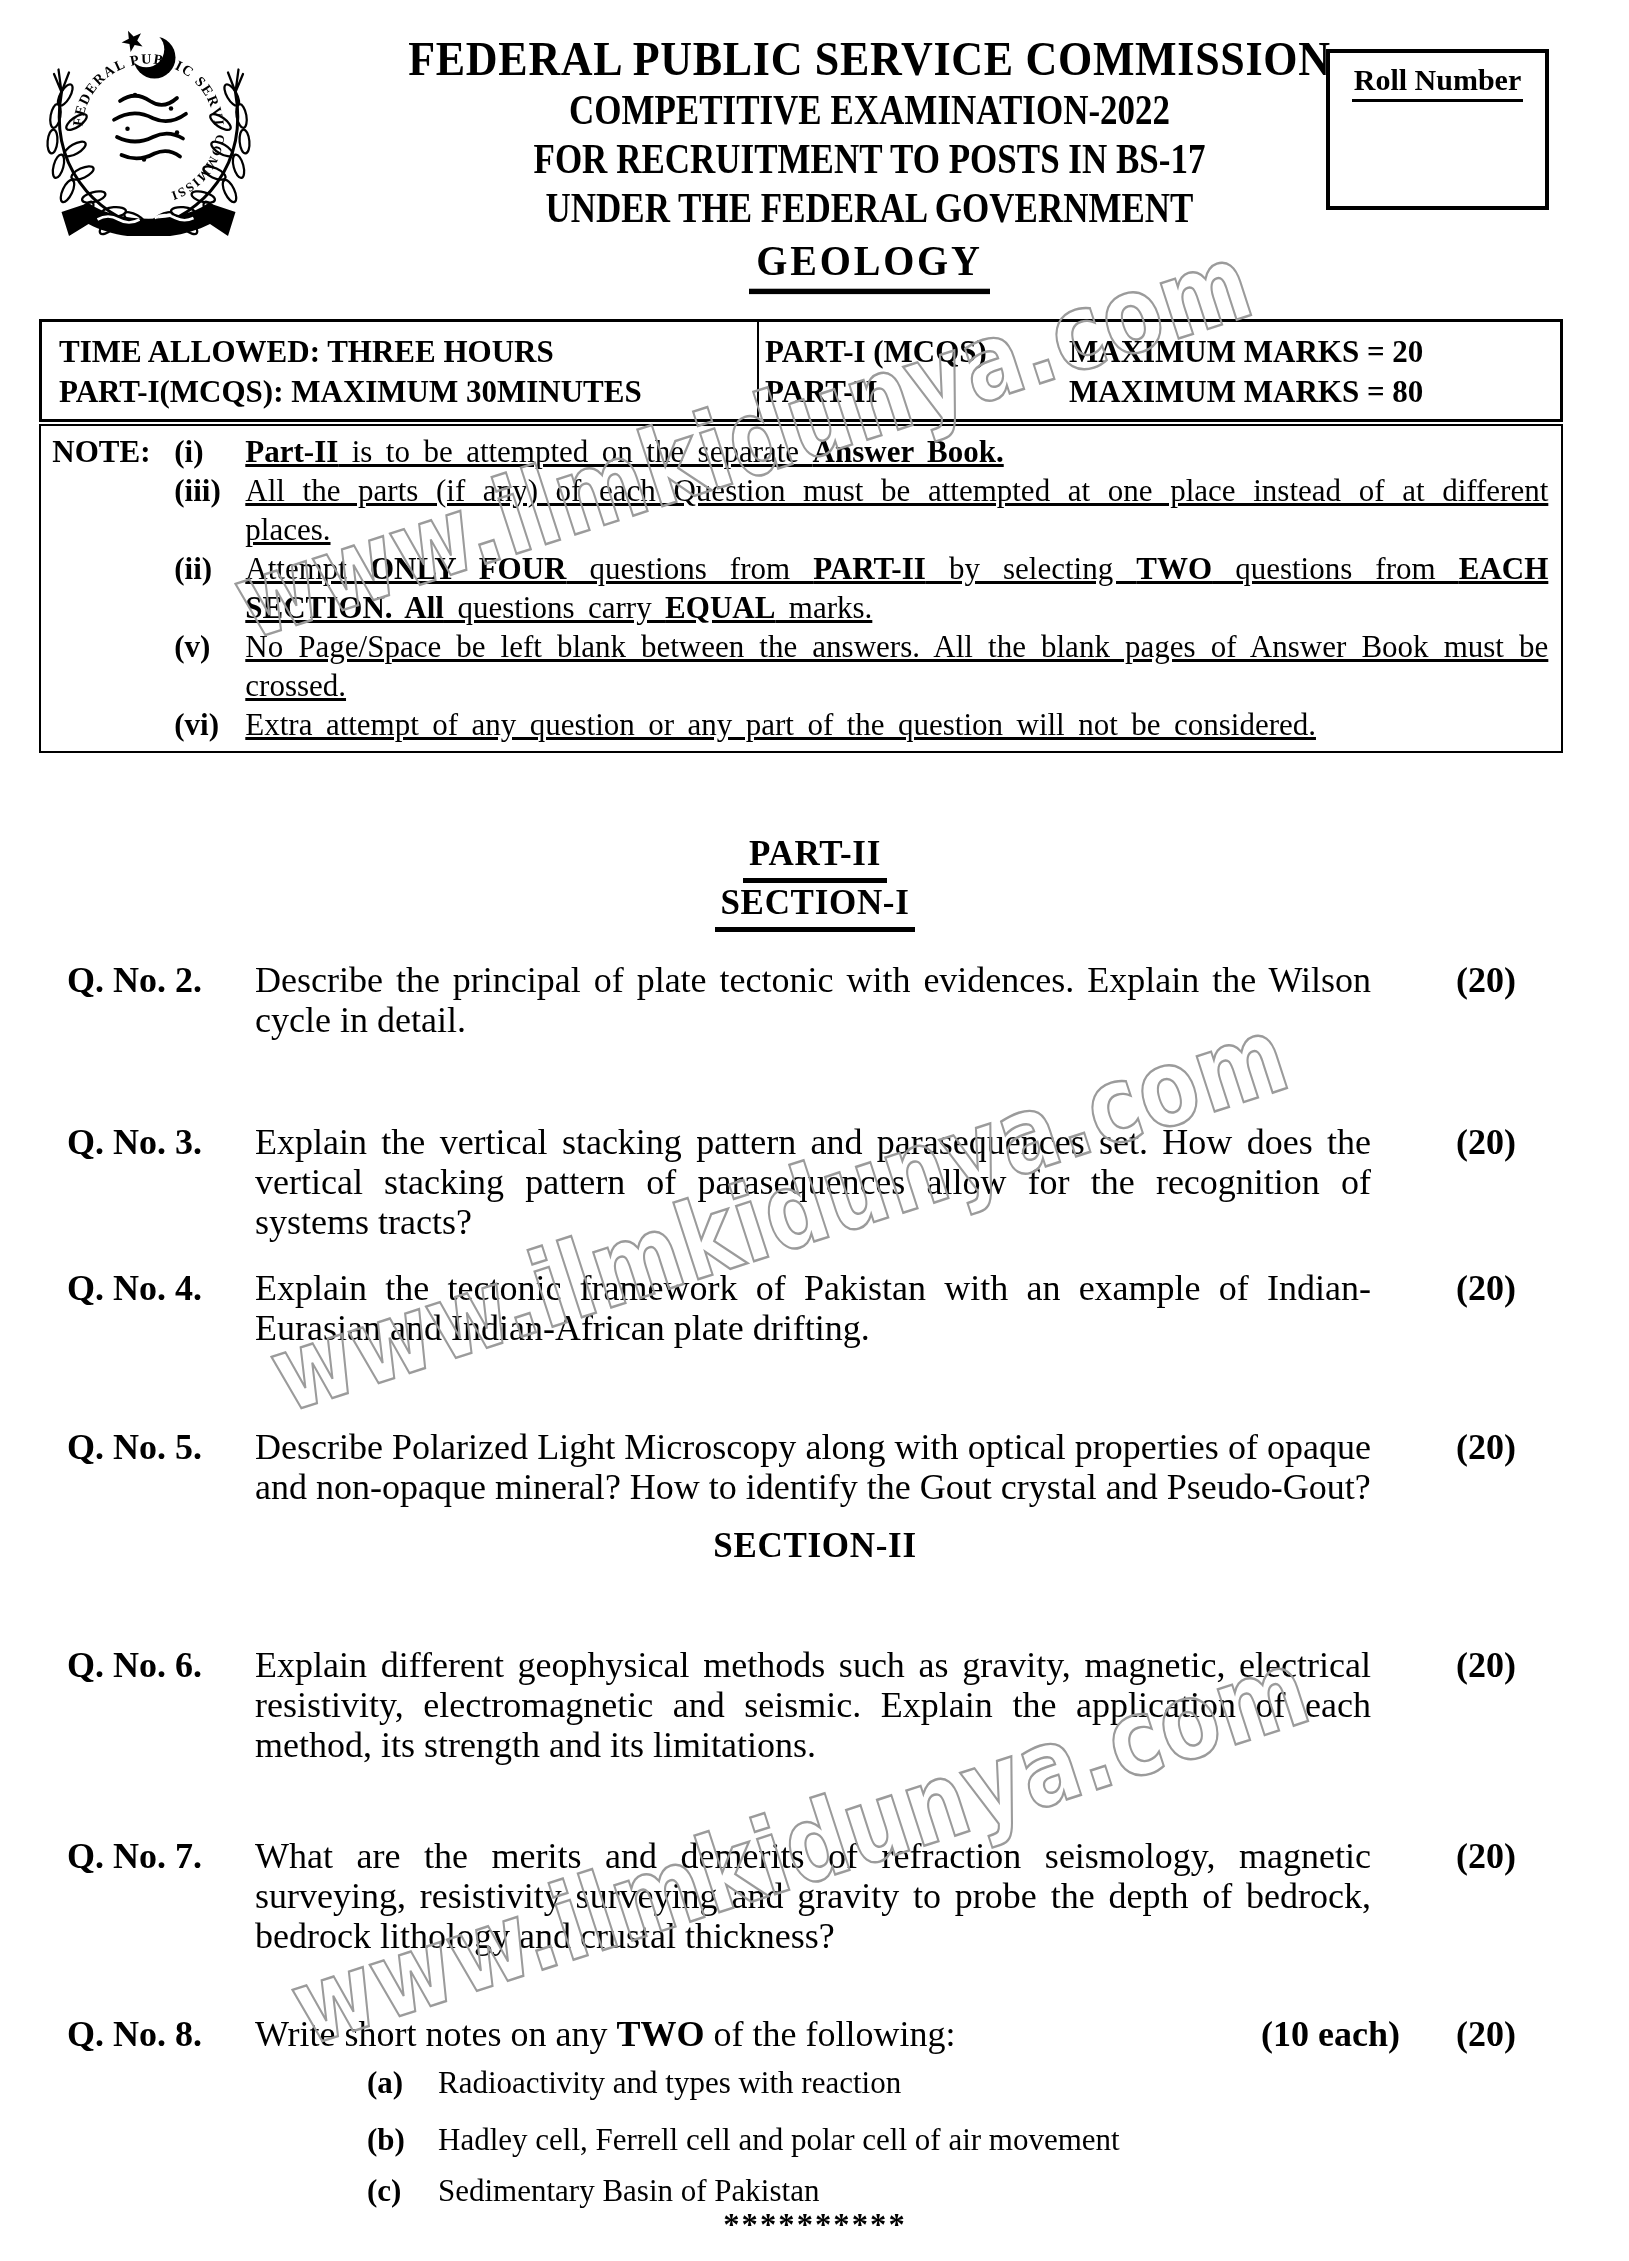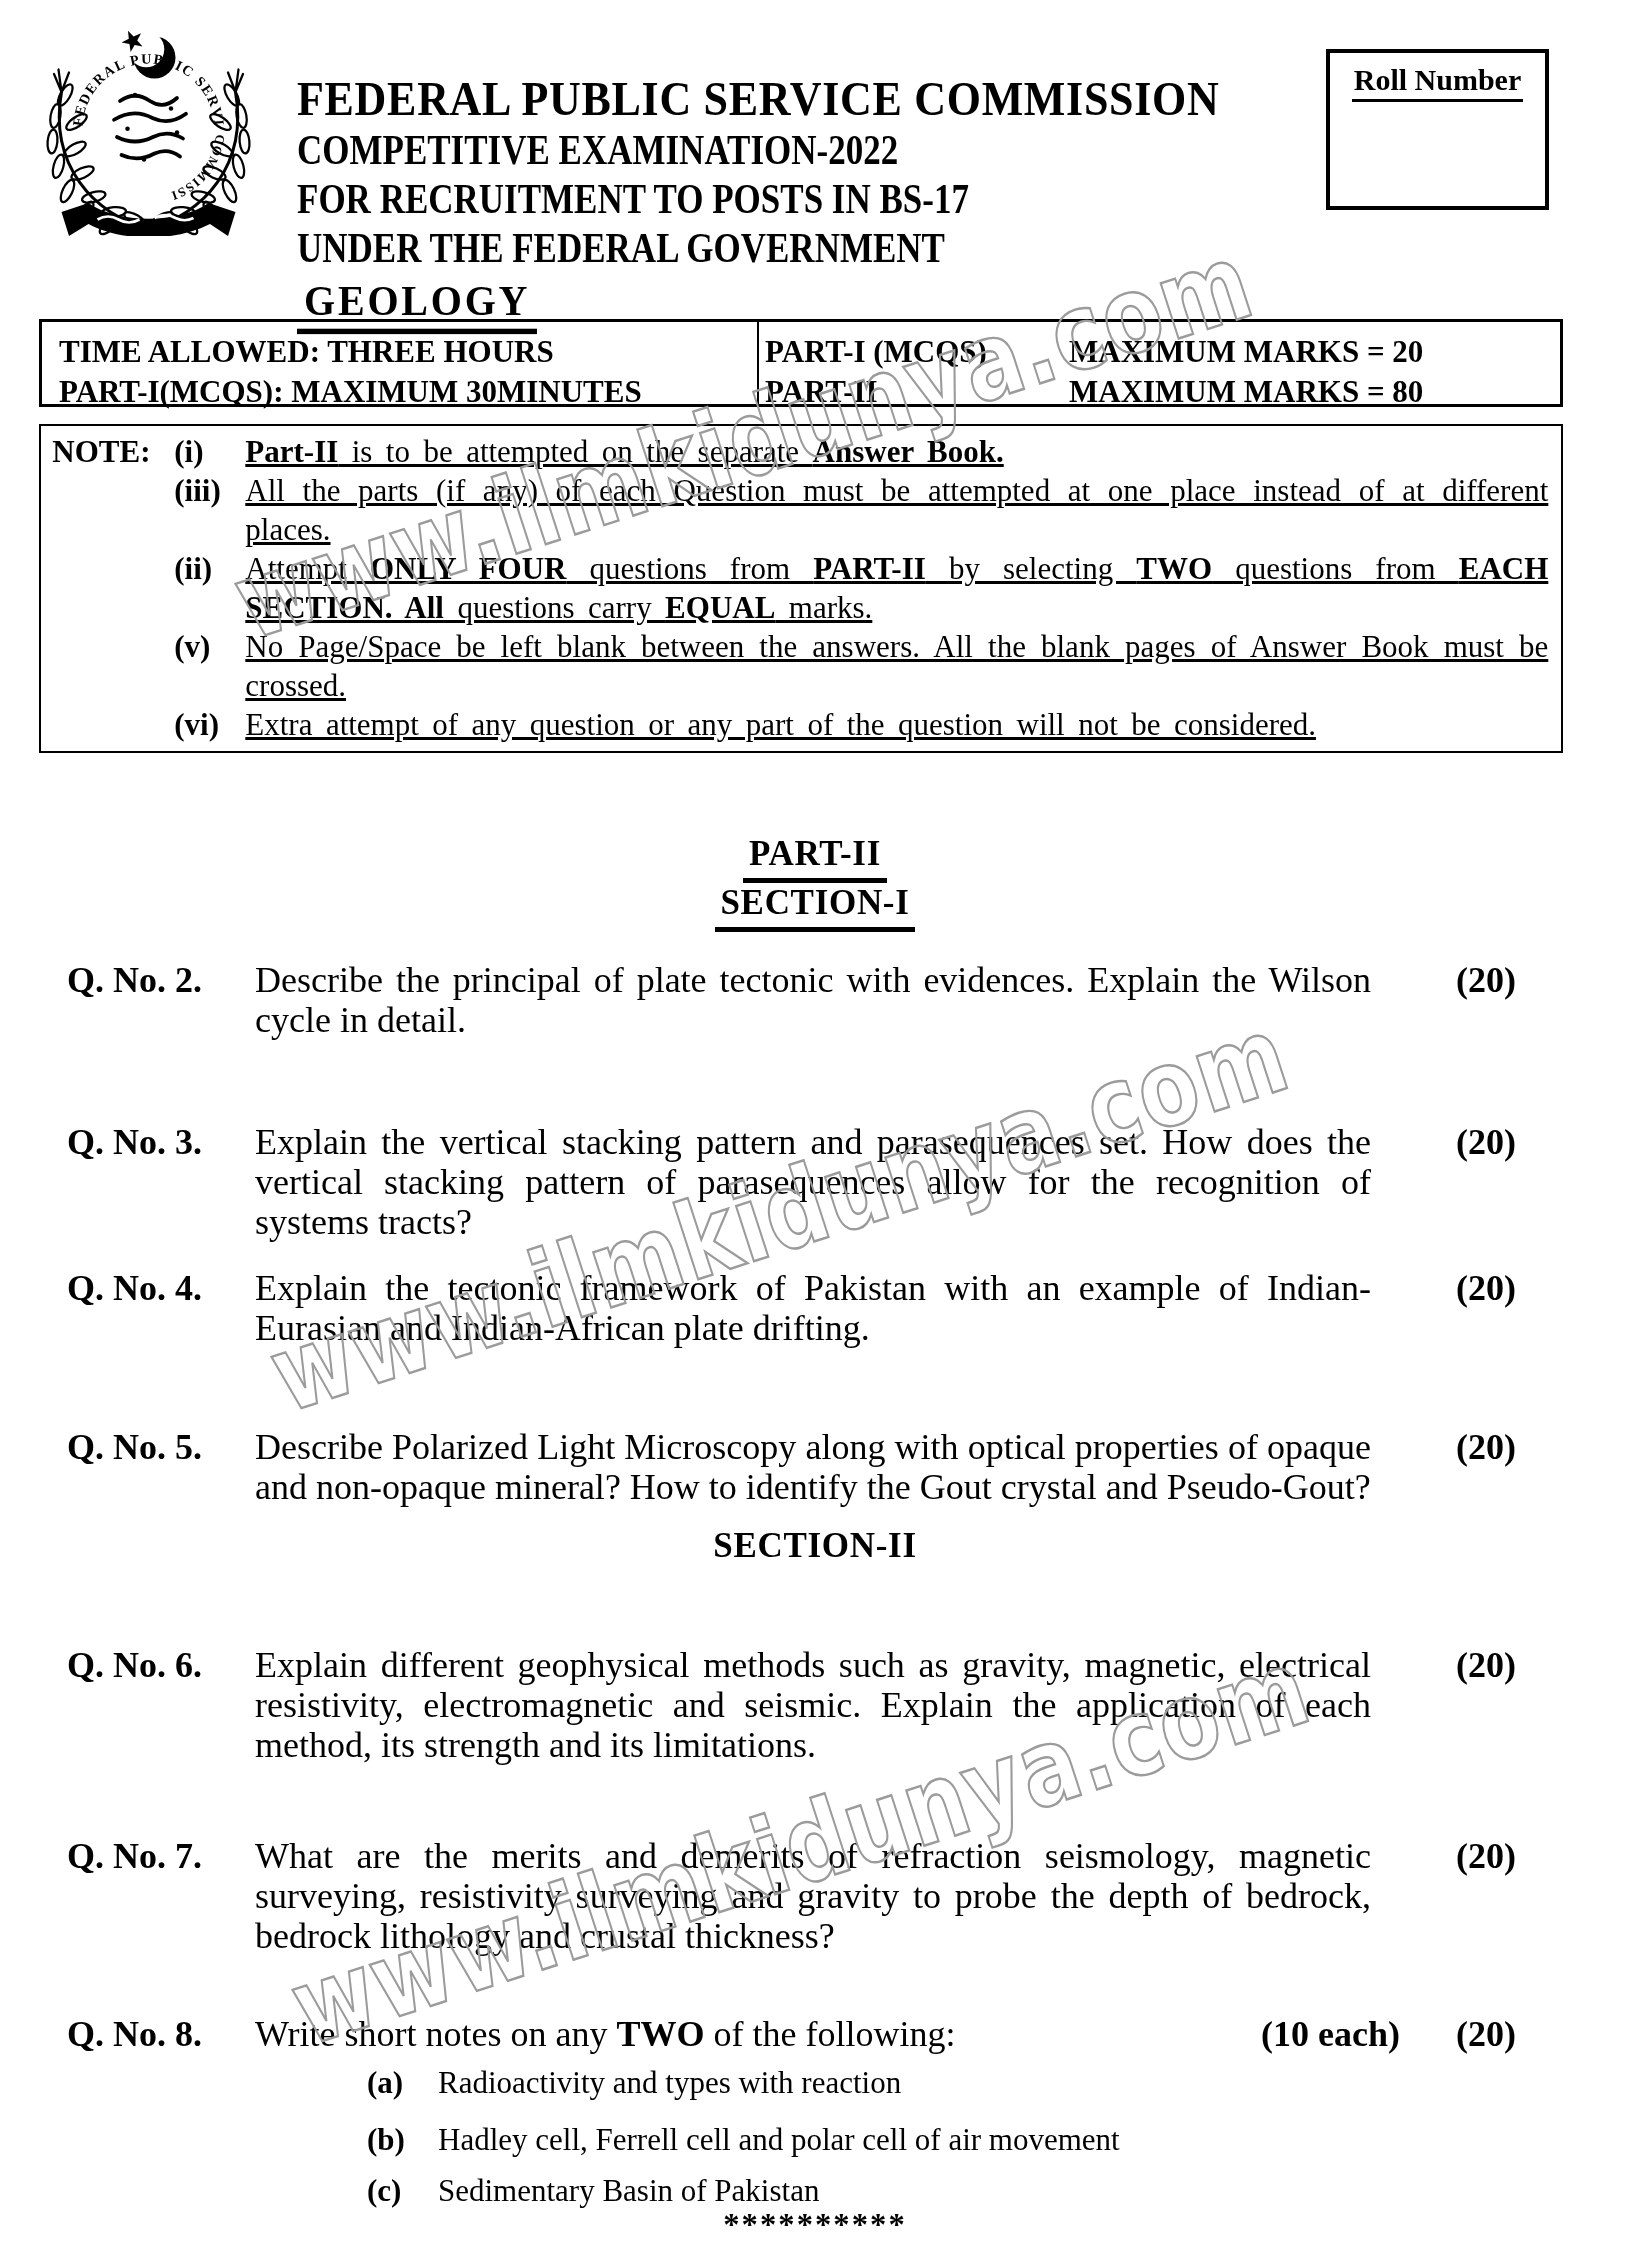--- a/index.html
+++ b/index.html
@@ -7,35 +7,35 @@
     position:relative; width:1630px; height:2261px; background:#ffffff;
     font-family:"Liberation Serif", serif; color:#000; overflow:hidden;
     margin:0 auto;
   }
   .b { font-weight:bold; }
 
   
   .logo { position:absolute; left:20px; top:11.3px; width:260px; height:225px; }
 
   
-  .header { position:absolute; left:297px; top:31px; width:1145px; text-align:left; font-weight:bold;margin-top:40px; }
+  .header { position:absolute; left:297px; top:31px; width:1145px; text-align:center; font-weight:bold; }
   .h-line1 { font-size:44px; line-height:55px; transform:scaleY(1.12); letter-spacing:0.7px; }
   .h-line  { font-size:35px; line-height:49px; transform:scaleY(1.18); }
   .h-subject { margin-top:5.7px; }
   .h-subject span { display:inline-block; font-size:40px; line-height:44px; letter-spacing:2.8px;
                     border-bottom:5.7px solid #000; padding:0 7px 4.2px; transform:scaleY(1.08); }
 
   
   .roll-box { position:absolute; left:1326px; top:49px; width:223px; height:161px;
               border:4.2px solid #000; box-sizing:border-box; text-align:center; padding-top:10px; }
   .roll-label { display:inline-block; font-size:30px; font-weight:bold;
                 border-bottom:3.5px solid #000; padding:0 2.1px 2.1px; }
 
   
-  .info-table { position:absolute; left:39px; top:319px; width:1524px; height:88px;
+  .info-table { position:absolute; left:39px; top:319px; width:1524px; height:103px;
                 box-sizing:border-box; border:3.5px solid #000; display:flex;
                 font-weight:bold; font-size:31px; line-height:40px; }
   .it-left  { width:717px; box-sizing:border-box; border-right:2.1px solid #000; padding:10px 0 7px 17px; }
   .it-right { flex:1; padding:10px 0 7px 6px; }
   .it-row   { display:flex; }
   .it-part  { width:304px; flex-shrink:0; }
 
   
   .note-box { position:absolute; left:39px; top:424px; width:1524px; box-sizing:border-box;
               border:2.8px solid #000; padding:5.7px 12.7px 7px 11.3px; font-size:31px; line-height:39px; }

